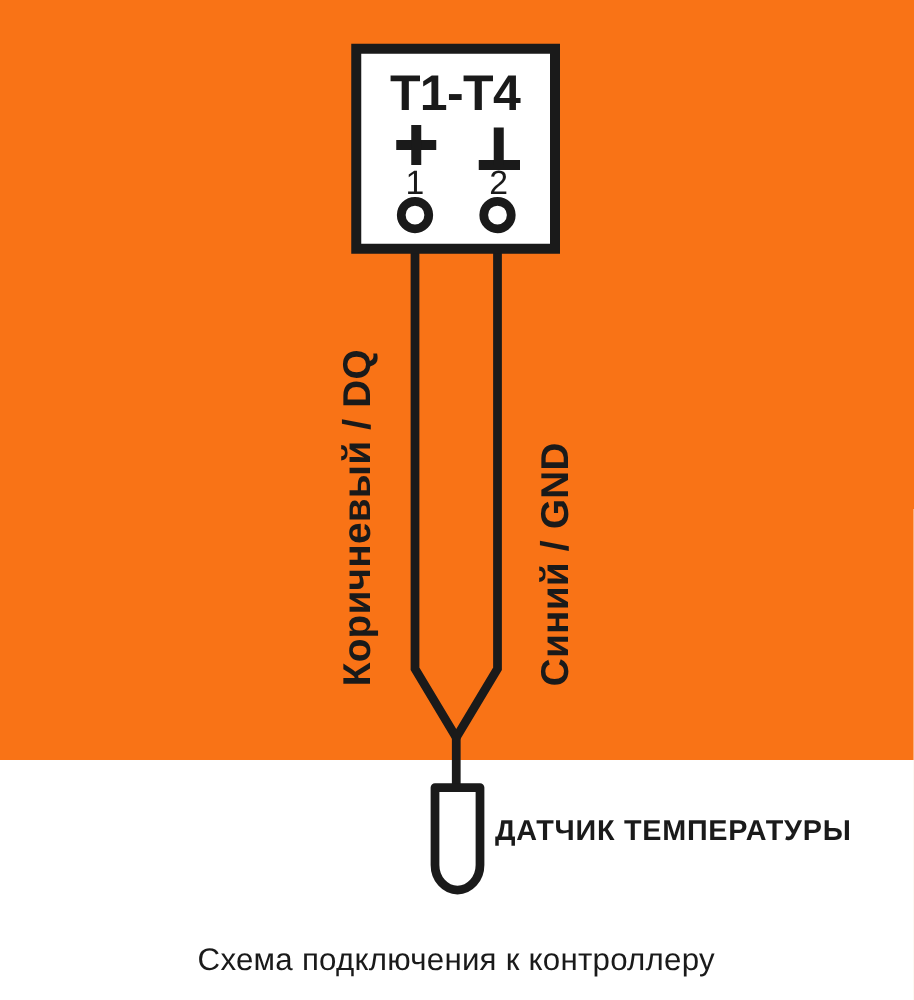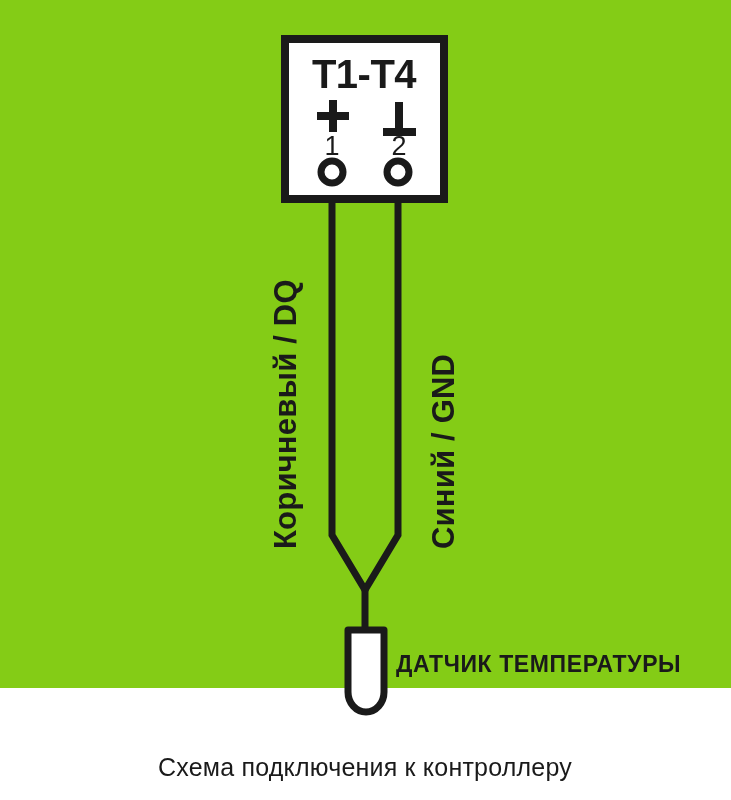--- a/index.html
+++ b/index.html
@@ -10,22 +10,22 @@
   body {
     width: 731px;
     height: 800px;
     font-family: "Liberation Sans", sans-serif;
     color: #1a1a1a;
     overflow: hidden;
   }
   #diagram-root {
     position: relative;
     width: 731px;
-    height: 688px;
-    background: #84cc16;
+    height: 608px;
+    background: #f97316;
   }
   svg#wiring-svg {
     position: absolute;
     top: 0;
     left: 0;
     width: 731px;
     height: 800px;
     display: block;
   }
   .stroke-wire {

